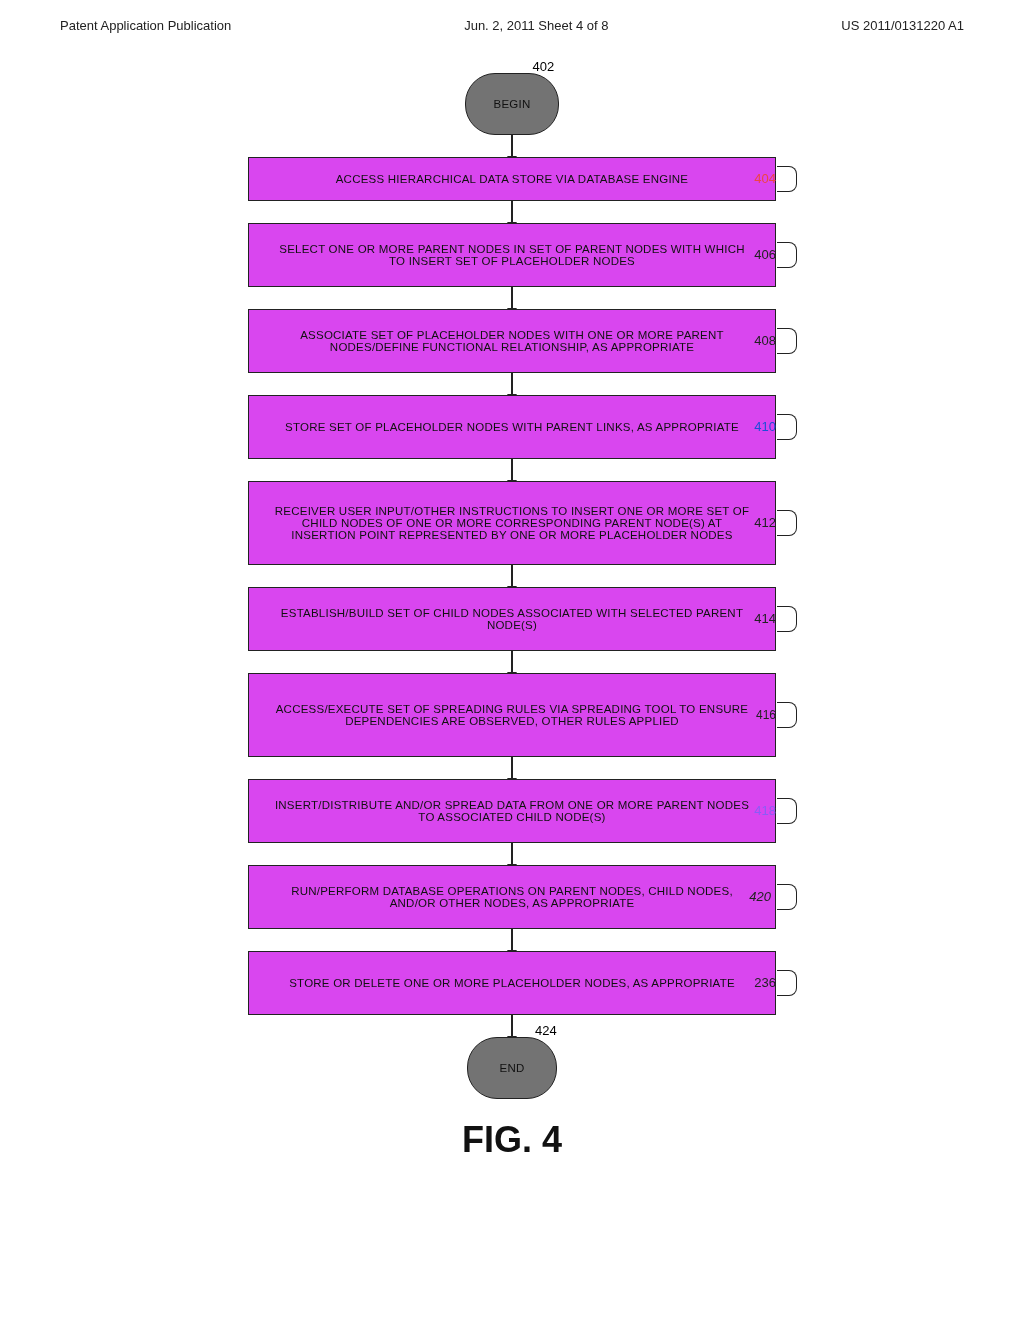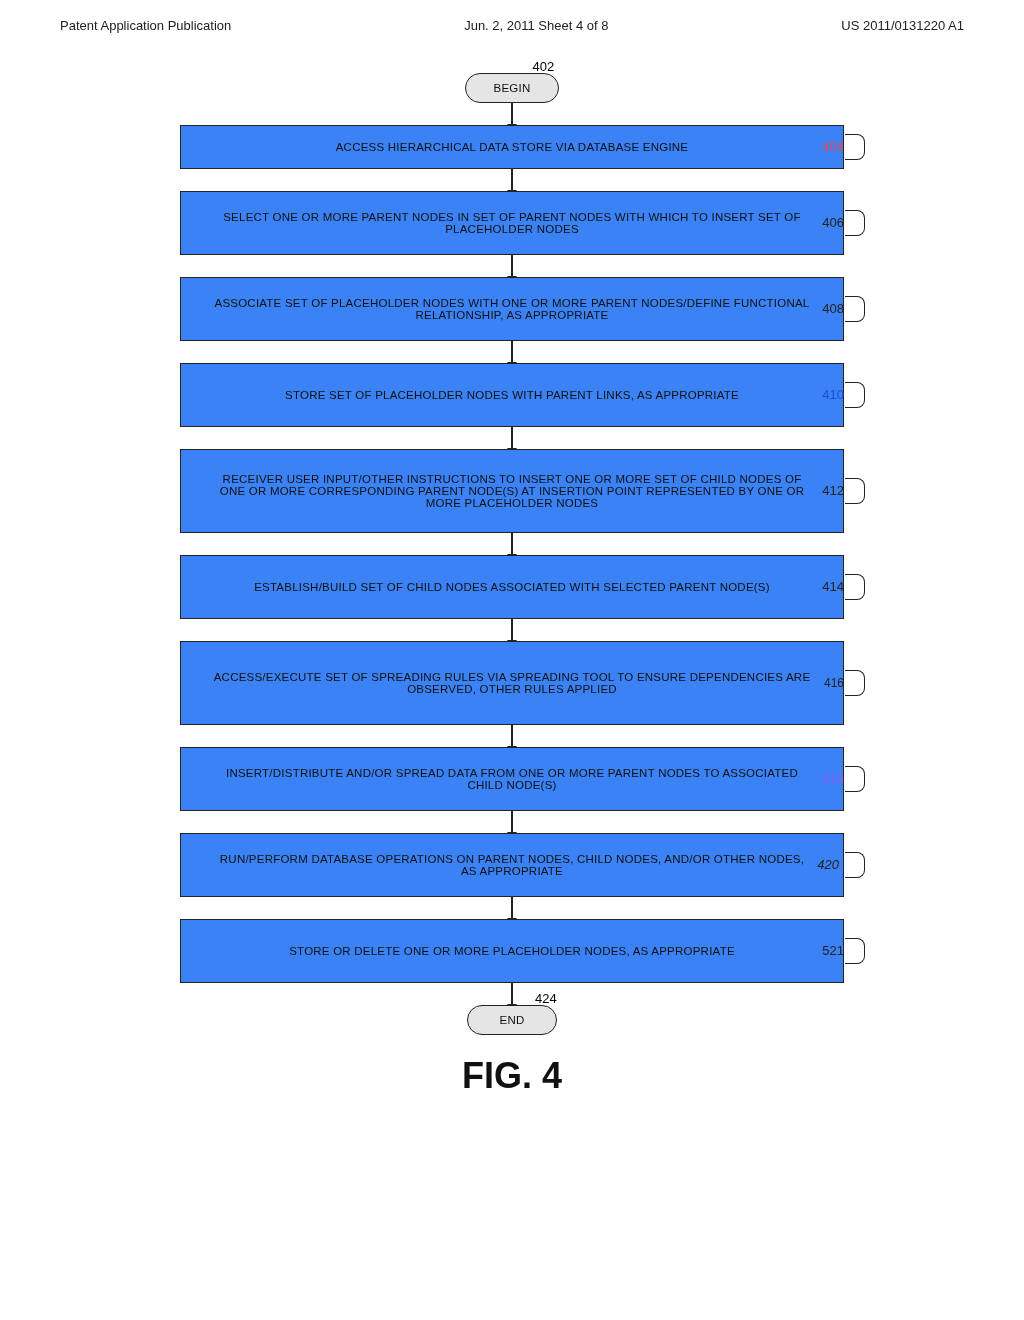--- a/index.html
+++ b/index.html
@@ -35,38 +35,38 @@
       color: #111;
       text-align: center;
       font-family: Arial, Helvetica, sans-serif;
       letter-spacing: 0.02em;
     }
 
     
     .oval-node {
       border: 1.5px solid #222;
       border-radius: 30px;
-      padding: 8px 28px;
+      padding: 24px 28px;
       display: inline-flex;
       align-items: flex-end;
       justify-content: center;
       min-width: 90px;
-      background: #e5e5e5;
+      background: #737373;
       position: relative;
     }
 
     
     .rect-node {
       border: 1.5px solid #222;
-      padding: 10px 32px;
-      display: flex;
-      align-items: center;
-      justify-content: center;
-      background: #3b82f6;
-      width: 664px;
+      padding: 10px 23px;
+      display: flex;
+      align-items: center;
+      justify-content: center;
+      background: #d946ef;
+      width: 528px;
       position: relative;
       min-height: 44px;
     }
 
     .rect-node.tall {
       min-height: 64px;
     }
 
     .rect-node.taller {
       min-height: 84px;
@@ -216,21 +216,21 @@
           <div style="position: absolute; right: -22px; top: 50%; transform: translateY(-50%); width: 20px; height: 26px; border-top: 1.5px solid rgb(34, 34, 34); border-right: 1.5px solid rgb(34, 34, 34); border-bottom: 1.5px solid rgb(34, 34, 34); border-image: initial; border-left: none; border-radius: 0px 8px 8px 0px;"></div>
         </div>
         <div style="position: absolute; right: 5px; top: 50%; transform: translateY(-50%); font-size: 13px; color: rgb(34, 34, 34); text-align: left; line-height: 1.2; font-style: italic;">420</div>
       </div>
       <div class="arrow"></div>
       <div class="step-row">
         <div class="rect-node tall">
           <span class="node-label">STORE OR DELETE ONE OR MORE PLACEHOLDER NODES, AS APPROPRIATE</span>
           <div style="position: absolute; right: -22px; top: 50%; transform: translateY(-50%); width: 20px; height: 26px; border-top: 1.5px solid rgb(34, 34, 34); border-right: 1.5px solid rgb(34, 34, 34); border-bottom: 1.5px solid rgb(34, 34, 34); border-image: initial; border-left: none; border-radius: 0px 8px 8px 0px;"></div>
         </div>
-        <div style="position: absolute; right: 0px; top: 50%; transform: translateY(-50%); font-size: 13px; color: rgb(34, 34, 34); text-align: left; line-height: 1.2;">521</div>
+        <div style="position: absolute; right: 0px; top: 50%; transform: translateY(-50%); font-size: 13px; color: rgb(34, 34, 34); text-align: left; line-height: 1.2;">236</div>
       </div>
       <div class="arrow"></div>
     </div>
 
   <div class="begin-end-row" style="margin-top:0;">
     <div style="position:relative; display:inline-block; text-align:center;">
       <div style="font-size:13px; position:absolute; left:68px; top:-14px;">424</div>
       <div class="oval-node">
         <span class="node-label">END</span>
       </div>

